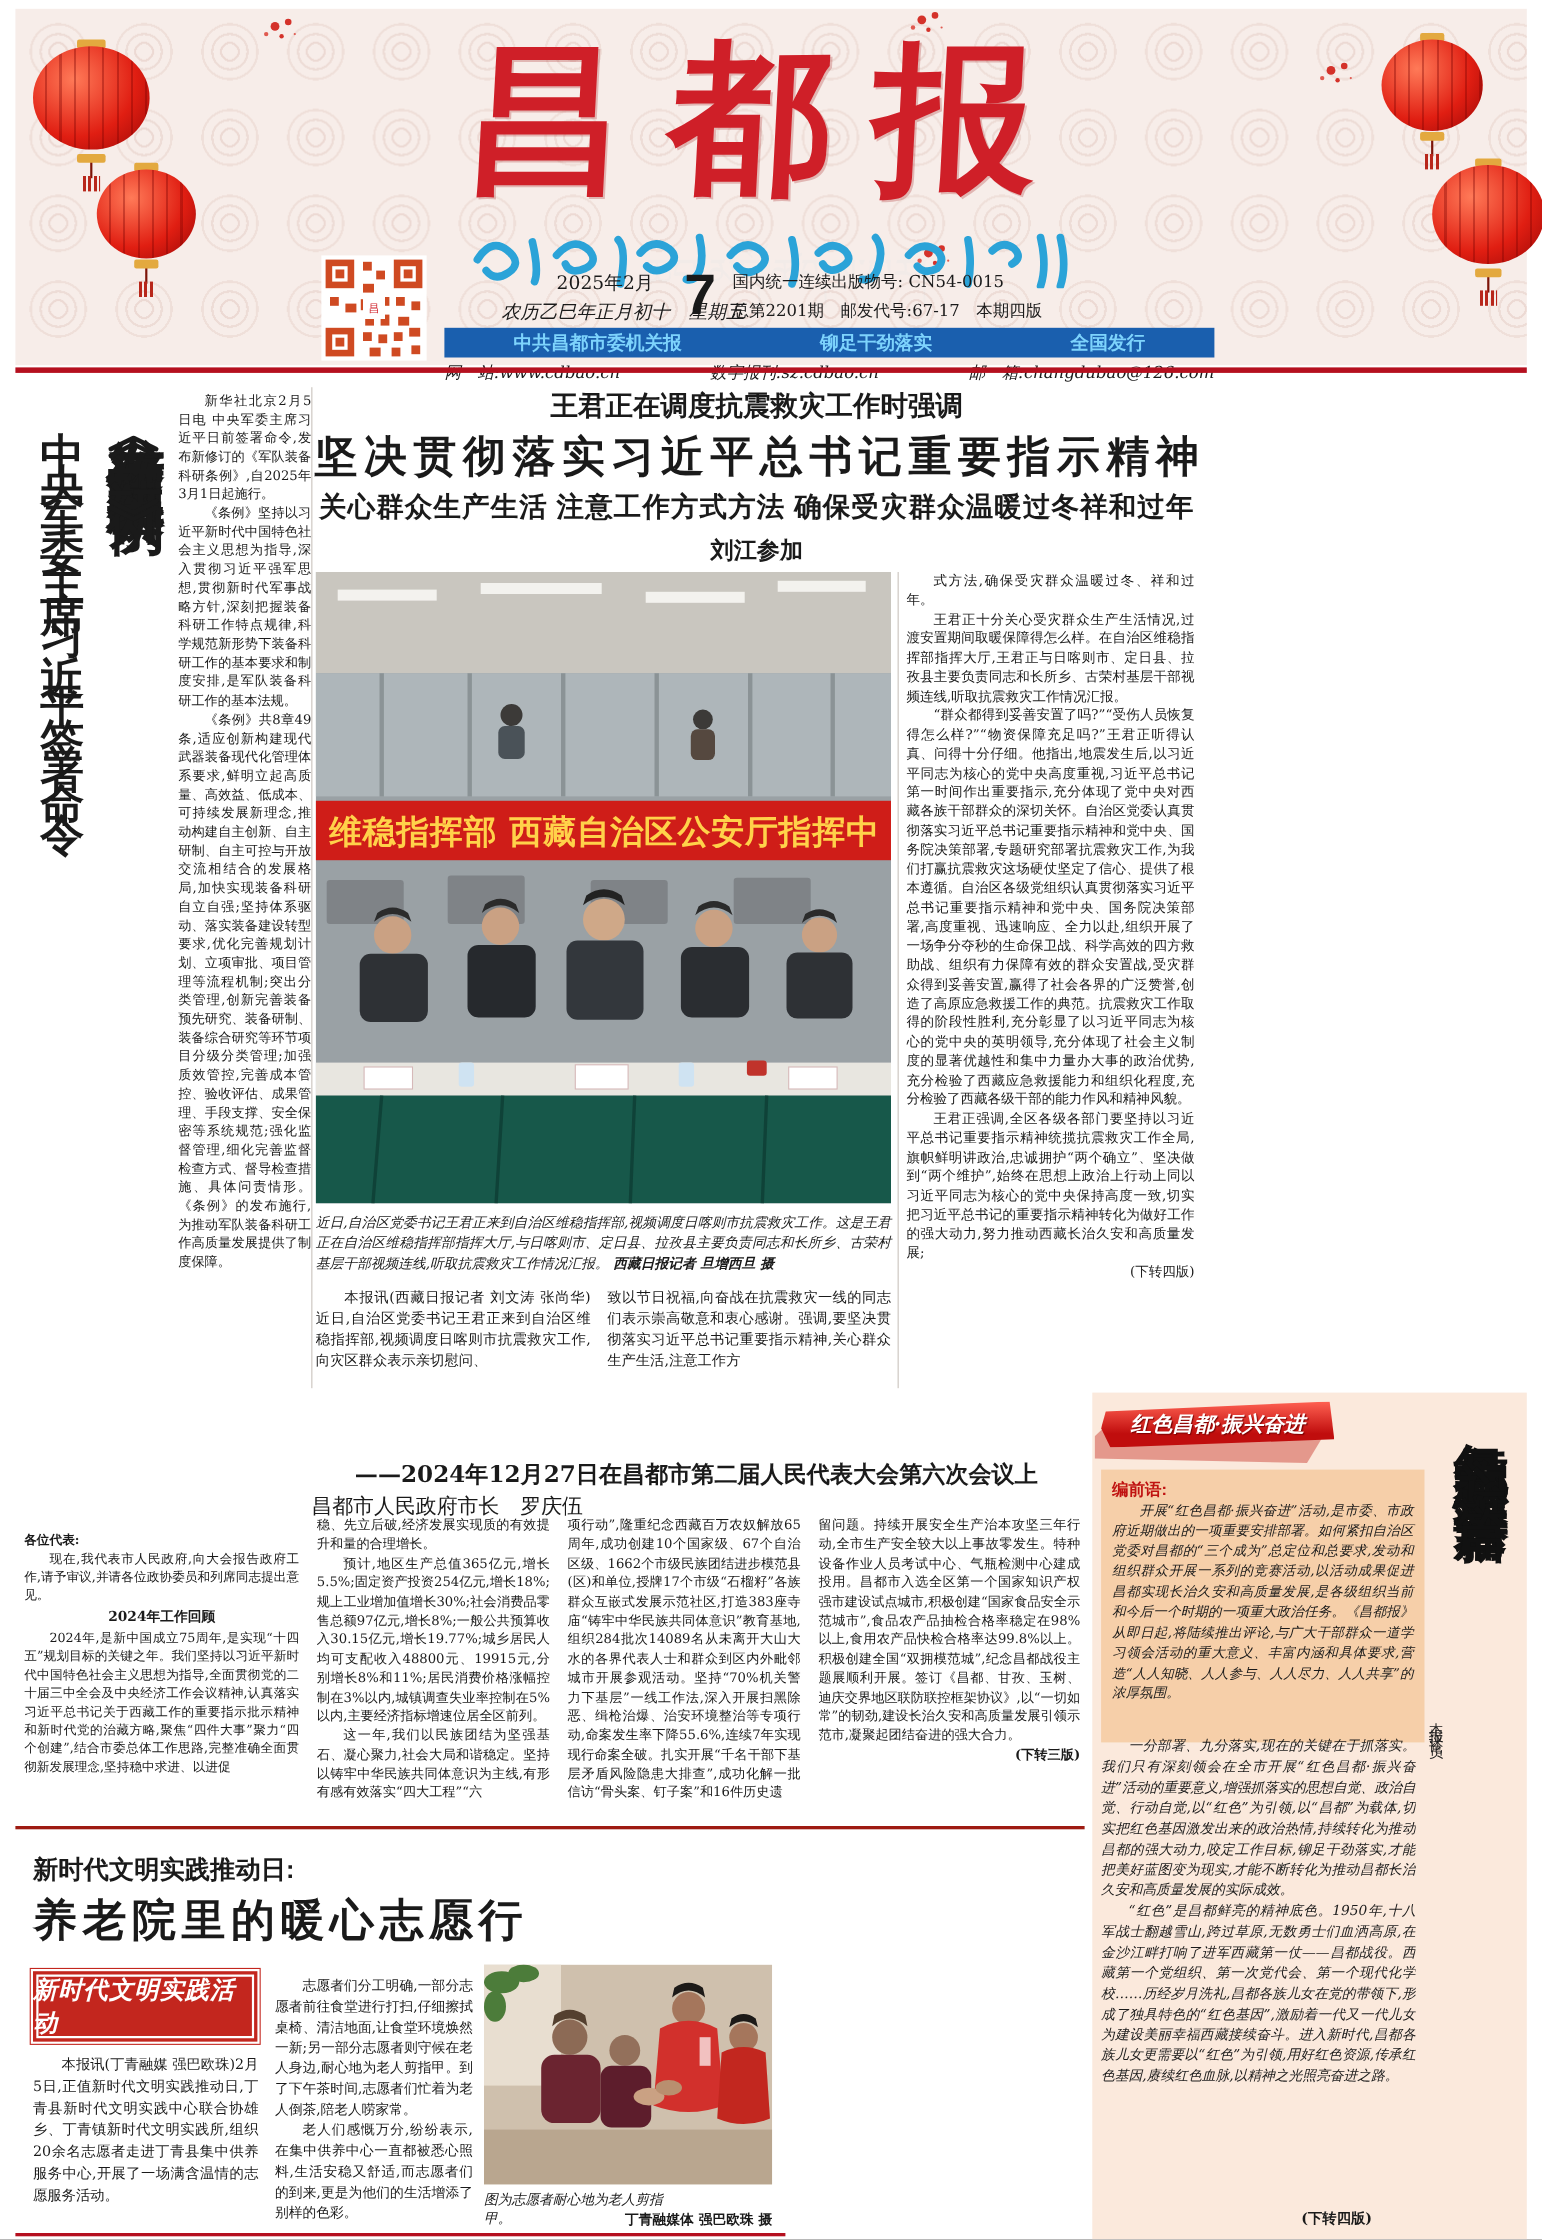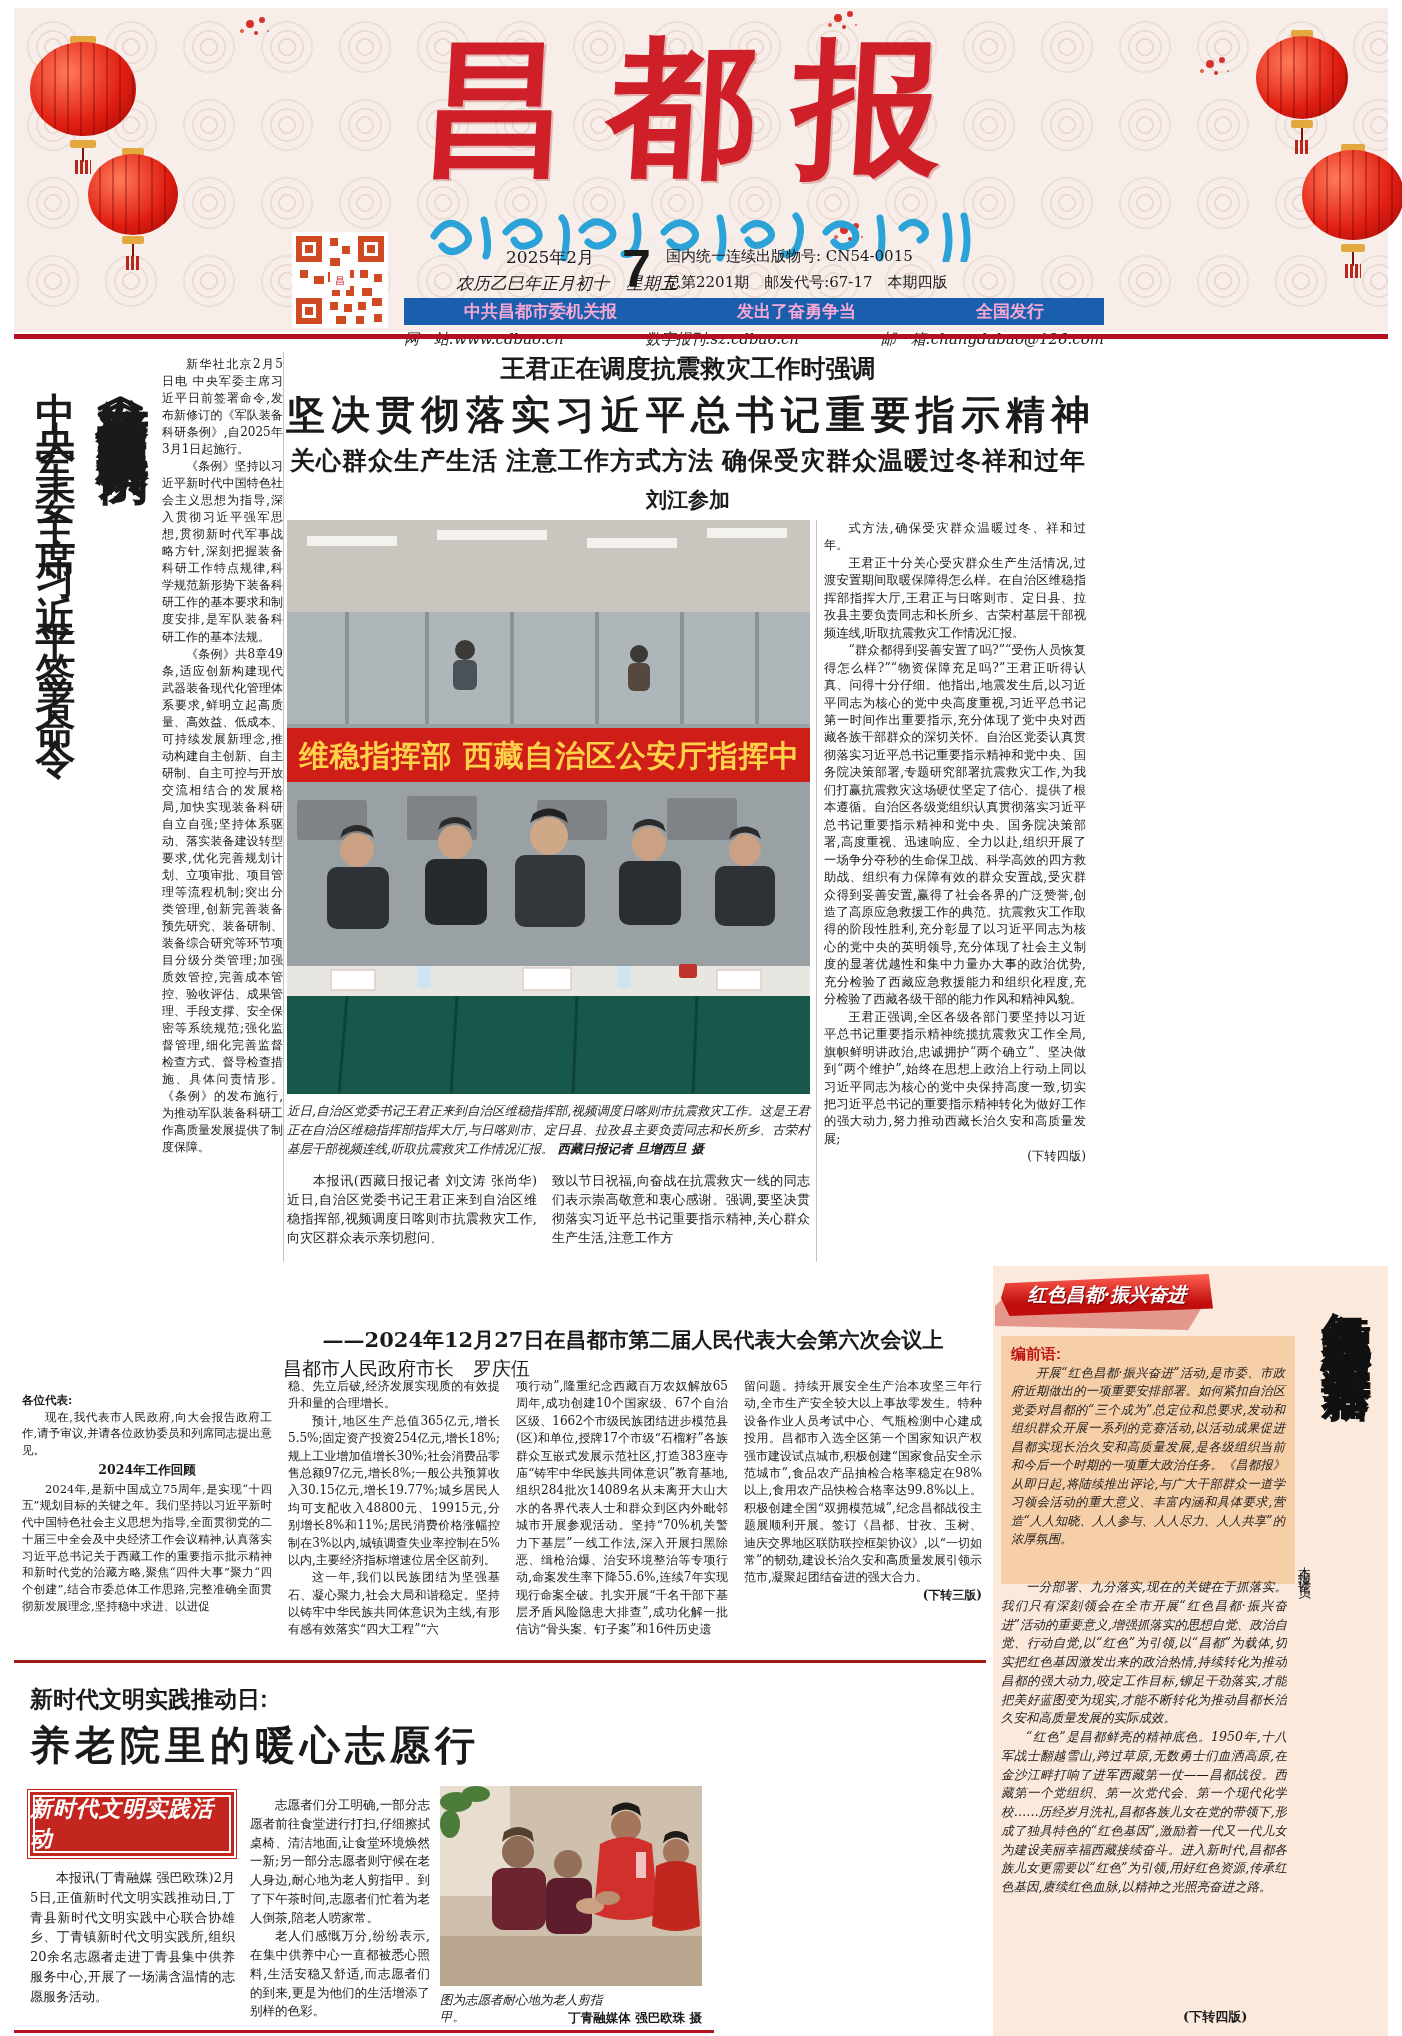--- a/index.html
+++ b/index.html
@@ -20,21 +20,21 @@
     transform:skewX(-3deg);text-shadow:2px 2px 0 rgba(160,20,20,.25);}
   #tibetan-wrap{left:400px;top:198px;width:600px;height:56px;}
   #tibetan-text{left:0;top:0;width:600px;text-align:center;font-size:38px;color:#2ba3d8;opacity:.02;}
   #qr{left:278px;top:224px;width:96px;height:96px;}
   #pub-info{left:420px;top:236px;width:690px;font-family:"DejaVu Serif",serif;}
   .pi-row1{position:absolute;top:2px;left:72px;font-size:17px;}
   .pi-day{position:absolute;top:-6px;left:188px;font-size:52px;font-weight:bold;font-family:"Liberation Sans",sans-serif;}
   .pi-code{position:absolute;top:3px;left:232px;font-size:15px;}
   .pi-row2{position:absolute;top:28px;left:22px;font-size:17px;font-style:italic;}
   .pi-issue{position:absolute;top:29px;left:232px;font-size:15px;}
-  #org-bar{left:390px;top:290px;width:700px;height:27px;background:#1a5fae;color:#f9a8d4;
+  #org-bar{left:390px;top:290px;width:700px;height:27px;background:#1a5fae;color:#7dd3fc;
     display:flex;justify-content:space-around;align-items:center;font-size:17px;}
   #contact-row{left:390px;top:322px;width:700px;display:flex;justify-content:space-between;
     font-size:15px;font-style:italic;}
   
   .lantern{position:absolute;}
   .lantern .cap{position:absolute;left:38%;width:24%;height:8px;background:#e3a93f;border-radius:2px;top:-6px;}
   .lantern .cap.b{top:auto;bottom:14px;}
   .lantern .lbody{position:absolute;left:0;top:0;width:100%;height:78%;border-radius:50%;
     background:radial-gradient(ellipse at 35% 32%, #ff7a58, #e01e12 58%, #a30a08 95%);overflow:hidden;}
   .lantern .lbody:after{content:"";position:absolute;inset:0;border-radius:50%;
@@ -230,21 +230,21 @@
 
     <div id="pub-info" class="abs">
       <div class="pi-row1">2025年2月</div>
       <div class="pi-day">7</div>
       <div class="pi-code">国内统一连续出版物号: CN54-0015</div>
       <div class="pi-row2">农历乙巳年正月初十　星期五</div>
       <div class="pi-issue">总第2201期　邮发代号:67-17　本期四版</div>
     </div>
     <div id="org-bar" class="abs hei">
       <span>中共昌都市委机关报</span>
-      <span>发出了奋勇争当</span>
+      <span>铆足干劲落实</span>
       <span>全国发行</span>
     </div>
     <div id="contact-row" class="abs">
       <span>网　站:www.cdbao.cn</span>
       <span>数字报刊:sz.cdbao.cn</span>
       <span>邮　箱:changdubao@126.com</span>
     </div>
   </div>
   <div id="red-rule" class="abs"></div>
 

